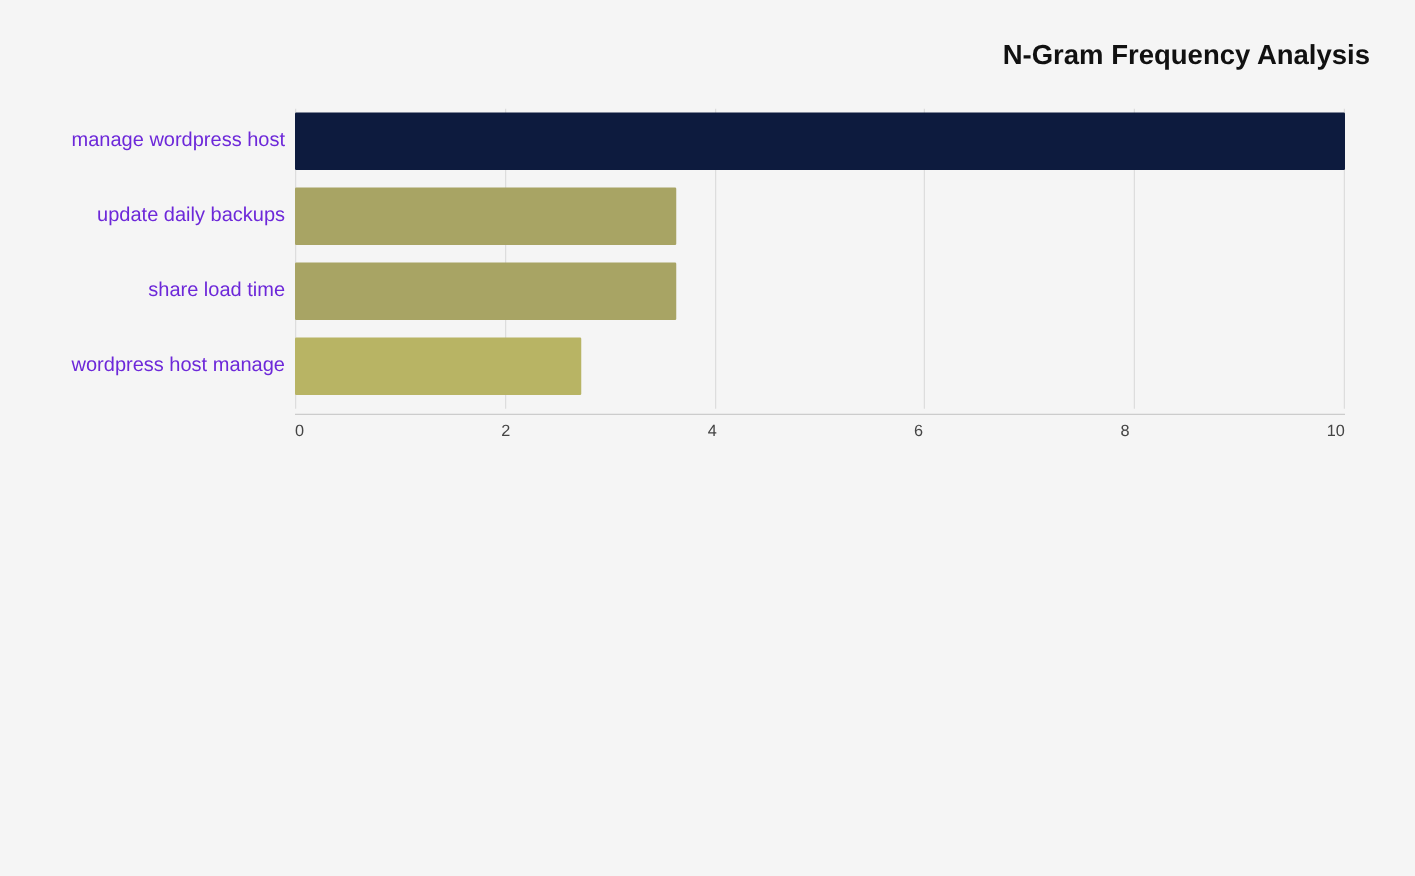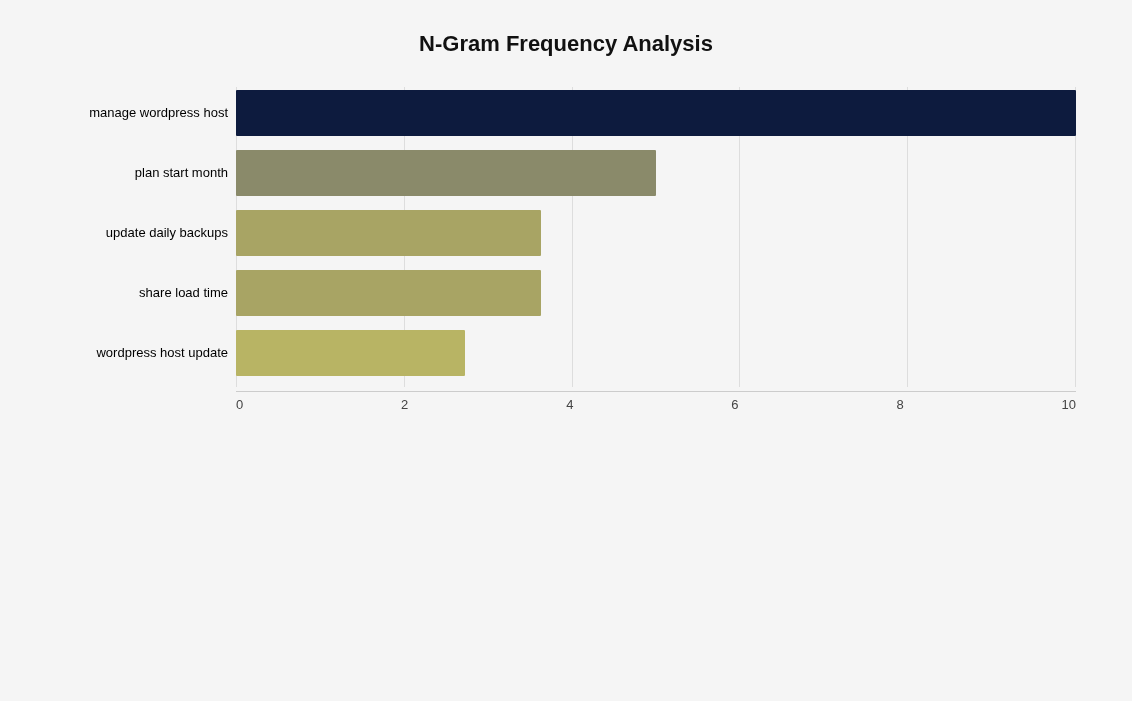--- a/index.html
+++ b/index.html
@@ -13,40 +13,40 @@
       justify-content: center;
     }
     .chart-container {
       width: 1100px;
       height: 680px;
       background: #f5f5f5;
       padding: 20px 20px 60px 20px;
       position: relative;
     }
     .chart-title {
-      text-align: center;
+      text-align: right;
       font-size: 22px;
       font-weight: bold;
       margin-bottom: 30px;
       color: #111;
     }
     .bar-row {
       display: flex;
       align-items: center;
       margin-bottom: 8px;
       position: relative;
       height: 52px;
     }
     .bar-label {
       position: absolute;
       right: calc(100% + 8px);
       width: 190px;
       text-align: right;
-      font-size: 13px;
-      color: #000000;
+      font-size: 16px;
+      color: #6d28d9;
       white-space: nowrap;
     }
     .bar {
       height: 46px;
       border-radius: 1px;
     }
     .x-axis {
       margin-left: 200px;
       margin-right: 20px;
       border-top: 1px solid #ccc;
@@ -106,33 +106,29 @@
         <div class="grid-line"></div>
         <div class="grid-line"></div>
         <div class="grid-line"></div>
       </div>
       <div class="bars-wrapper" id="bars-wrapper">
       <div class="bar-row">
             <div class="bar-label">manage wordpress host</div>
             <div class="bar" style="width: 100%; background: rgb(13, 27, 62);"></div>
           </div>
           <div class="bar-row">
-            <div class="bar-label">plan start month</div>
-            <div class="bar" style="width: 50%; background: rgb(138, 138, 106);"></div>
-          </div>
-          <div class="bar-row">
             <div class="bar-label">update daily backups</div>
             <div class="bar" style="width: 36.3636%; background: rgb(168, 164, 100);"></div>
           </div>
           <div class="bar-row">
             <div class="bar-label">share load time</div>
             <div class="bar" style="width: 36.3636%; background: rgb(168, 164, 100);"></div>
           </div>
           <div class="bar-row">
-            <div class="bar-label">wordpress host update</div>
+            <div class="bar-label">wordpress host manage</div>
             <div class="bar" style="width: 27.2727%; background: rgb(184, 180, 100);"></div>
           </div>
         </div>
     </div>
 
     <div class="x-axis">
       <div class="x-ticks" id="x-ticks-container">
       <span class="x-tick">0</span>
           <span class="x-tick">2</span>
           <span class="x-tick">4</span>

